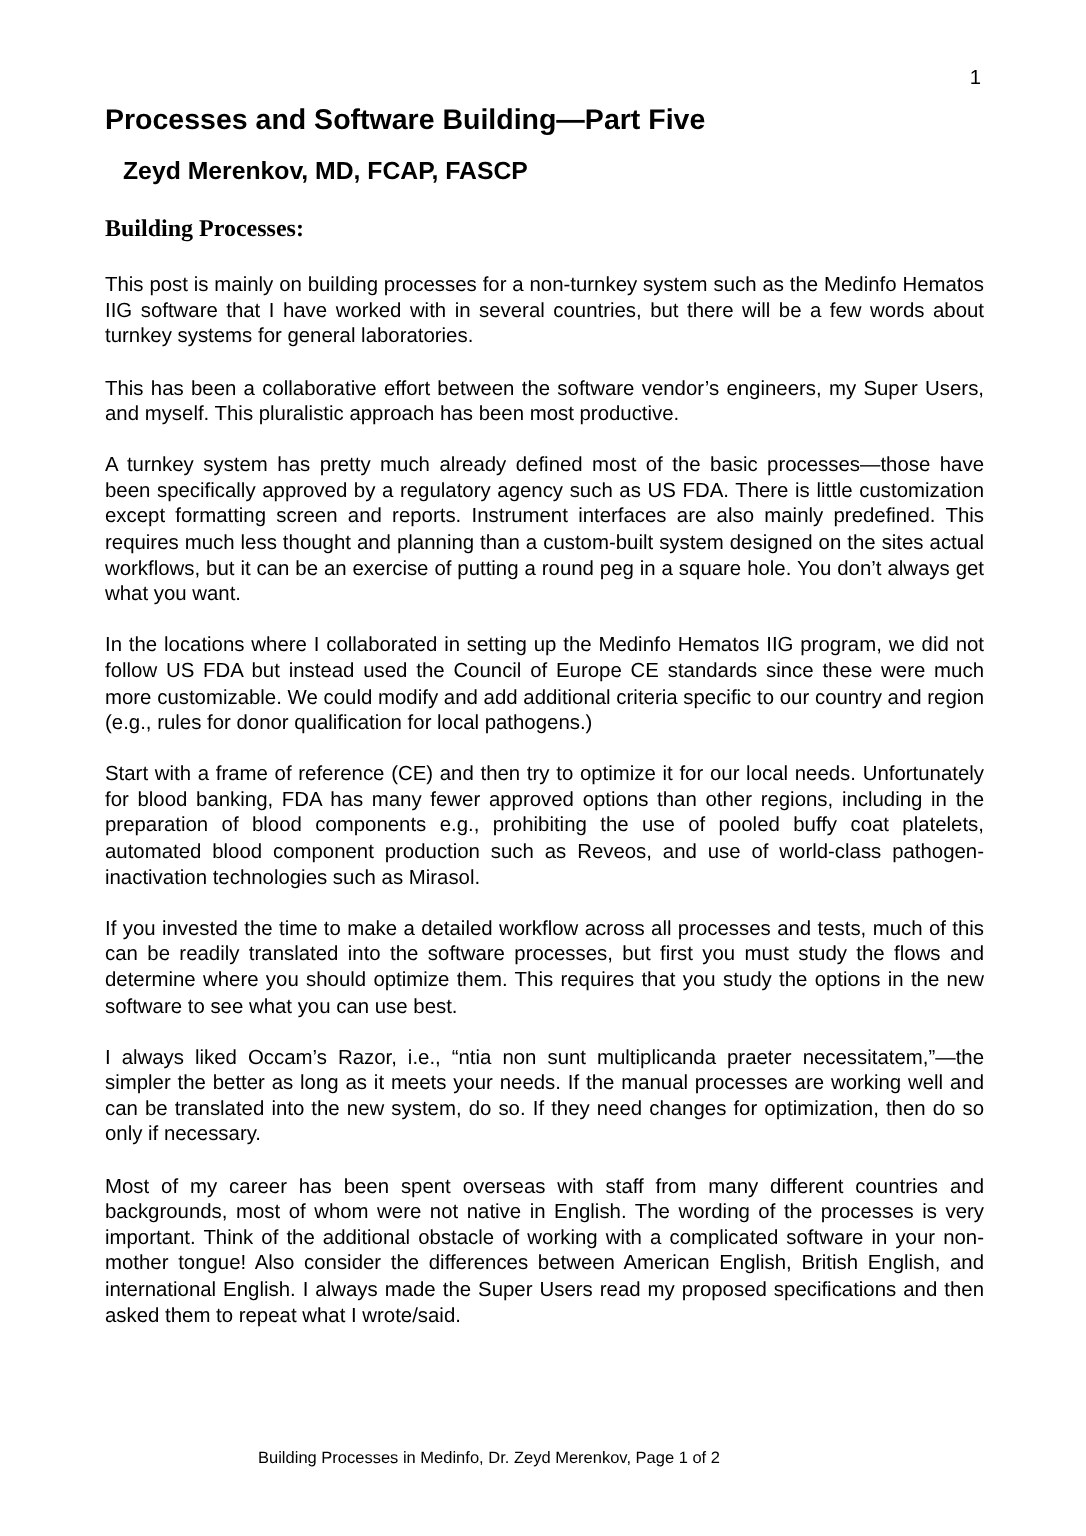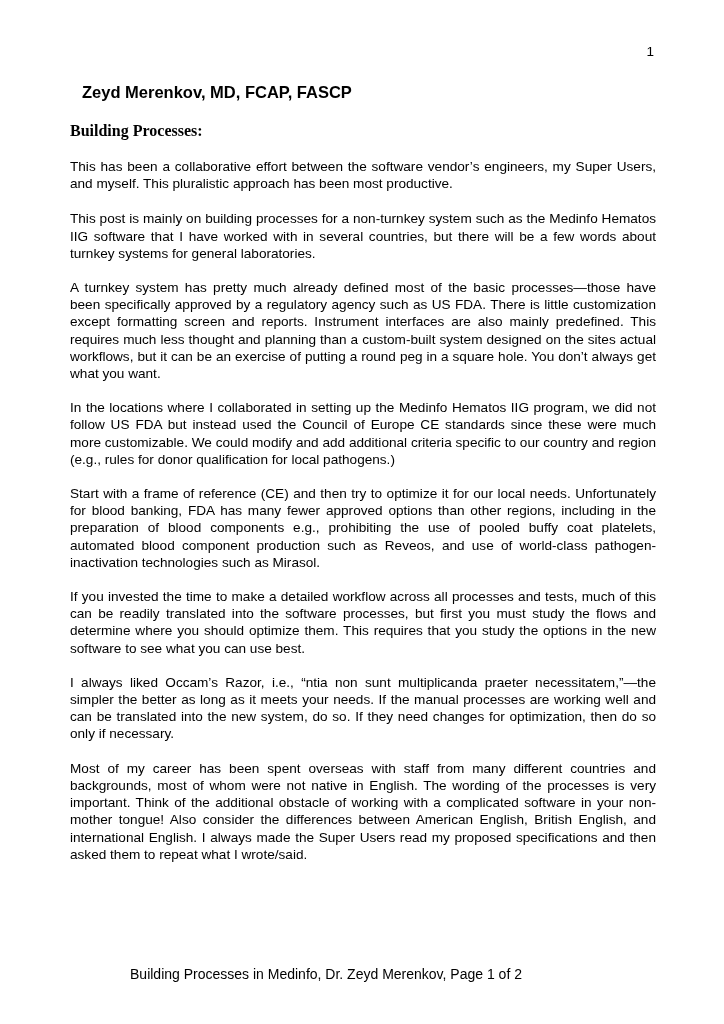--- a/index.html
+++ b/index.html
@@ -5,34 +5,35 @@
     html, body { margin: 0; padding: 0; background: #ffffff; }
     body { width: 724px; height: 1024px; position: relative; overflow: hidden; color: #000; font-family: "Liberation Sans", sans-serif; }
     .page-number { position: absolute; top: 44px; right: 70px; font-size: 13.5px; }
     .content { position: absolute; left: 70px; top: 70px; width: 586px; }
     .title { font-size: 19px; font-weight: bold; margin: 0; line-height: 22px; }
     .subtitle { font-size: 16.5px; font-weight: bold; margin: 12px; line-height: 20px; }
     .section-heading { font-size: 16px; font-weight: bold; margin: 19px 0 0 0; line-height: 20px; font-family: Liberation Serif, serif; }
     .para { font-size: 13.6px; line-height: 17.2px; text-align: justify; margin: 17px 0 0 0; }
     .para b { font-weight: normal; }
     .first-para { margin-top: 18px; }
-    .footer { position: absolute; top: 966px; left: 0; width: 652px; text-align: center; font-size: 14px; }
+    .footer { position: absolute; top: 966px; left: 0; width: 652px; text-align: center; font-size: 11px; }
   </style>
 </head>
 <body>
 
 <div class="page-number">1</div>
 
 <div class="content">
+  <h1 class="title">Processes and Software Building—Part Five</h1>
   <div class="subtitle">Zeyd Merenkov, MD, FCAP, FASCP</div>
 
   <h2 class="section-heading">Building Processes:</h2>
 
+  <p class="para first-para">This post is mainly on building processes for a non-turnkey system such as the Medinfo Hematos IIG software that I have worked with in several countries, but there will be a few words about turnkey systems for general laboratories.</p>
   <p class="para">This has been a collaborative effort between the software vendor’s engineers, my Super Users, and myself.  This pluralistic approach has been most productive.</p>
-  <p class="para first-para">This post is mainly on building processes for a non-turnkey system such as the Medinfo Hematos IIG software that I have worked with in several countries, but there will be a few words about turnkey systems for general laboratories.</p>
   <p class="para">A turnkey system has pretty much already defined most of the basic processes—those have been specifically approved by a regulatory agency such as US FDA.  There is little customization except formatting screen and reports.  Instrument interfaces are also mainly predefined.  This requires much less thought and planning than a custom-built system designed on the sites actual workflows, but it can be an exercise of putting a round peg in a square hole.  You don’t always get what you want.</p>
   <p class="para">In the locations where I collaborated in setting up the Medinfo Hematos IIG program, we did not follow US FDA but instead used the Council of Europe CE standards since these were much more customizable.  We could modify and add additional criteria specific to our country and region (e.g., rules for donor qualification for local pathogens.)</p>
   <p class="para">
     <b>Start with a frame of reference (CE) and then try to optimize it for our local needs.</b>
     <span>Unfortunately for blood banking, FDA has many fewer approved options than other regions, including in the preparation of blood components e.g., prohibiting the use of pooled buffy coat platelets, automated blood component production such as Reveos, and use of world-class pathogen-inactivation technologies such as Mirasol.</span>
   </p>
   <p class="para">If you invested the time to make a detailed workflow across all processes and tests, much of this can be readily translated into the software processes, but first you must study the flows and determine where you should optimize them.  This requires that you study the options in the new software to see what you can use best.</p>
   <p class="para"><span>I always liked Occam’s Razor, i.e., “ntia non sunt multiplicanda praeter necessitatem,”—</span><b>the simpler the better</b><span> as long as it meets your needs.  If the manual processes are working well and can be translated into the new system, do so.  If they need changes for optimization, then do so only if necessary.</span></p>
   <p class="para">Most of my career has been spent overseas with staff from many different countries and backgrounds, most of whom were not native in English.  The wording of the processes is very important.  Think of the additional obstacle of working with a complicated software in your non-mother tongue!  Also consider the differences between American English, British English, and international English.  I always made the Super Users read my proposed specifications and then asked them to repeat what I wrote/said.</p>
 </div>

